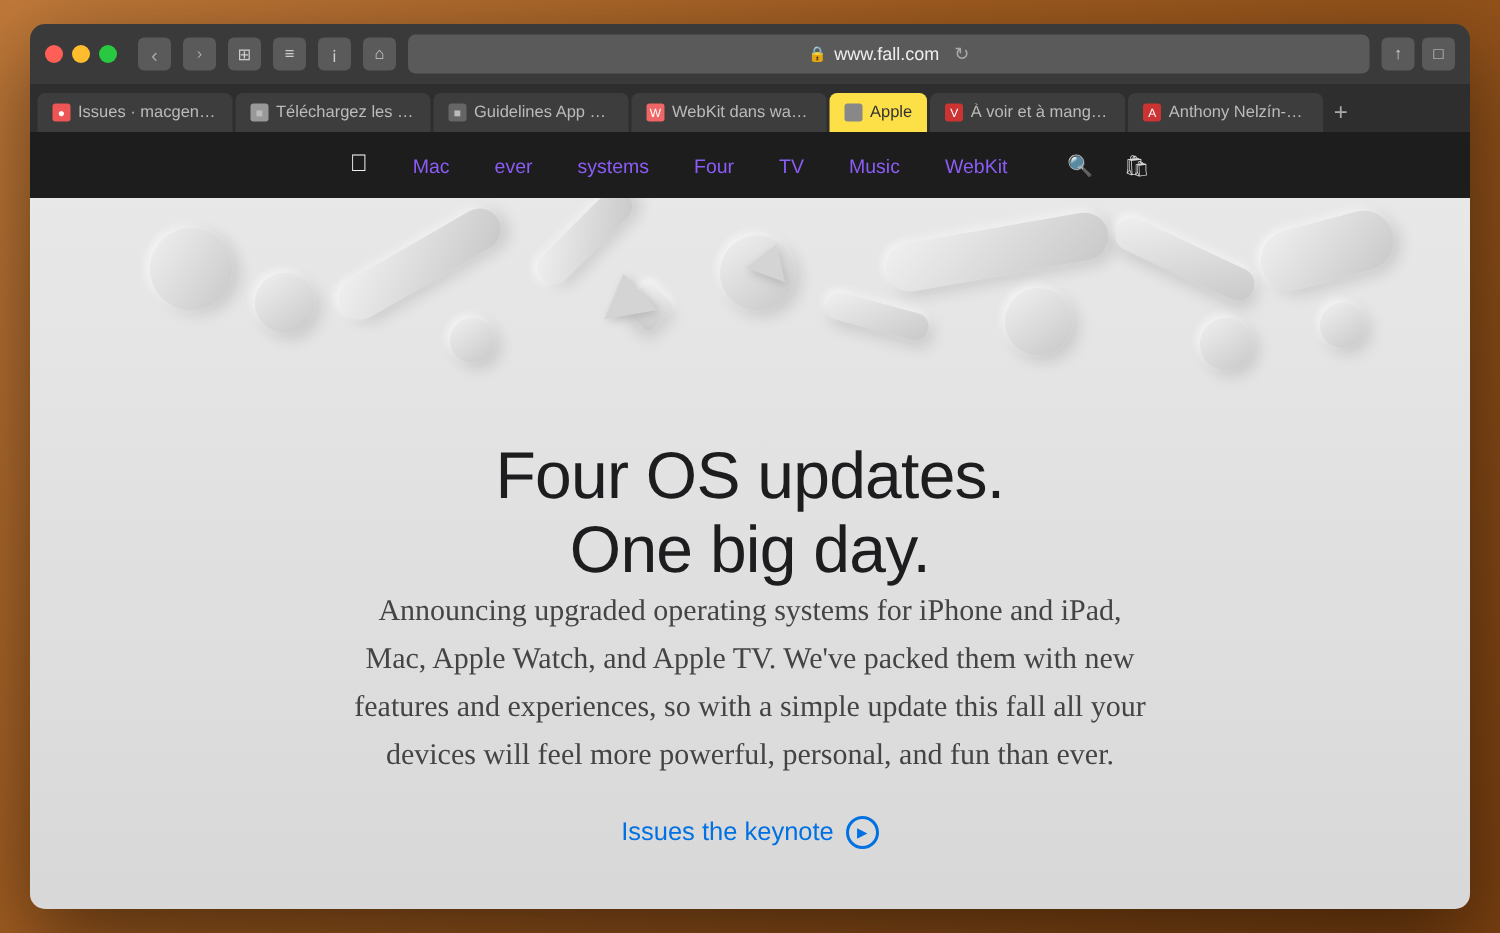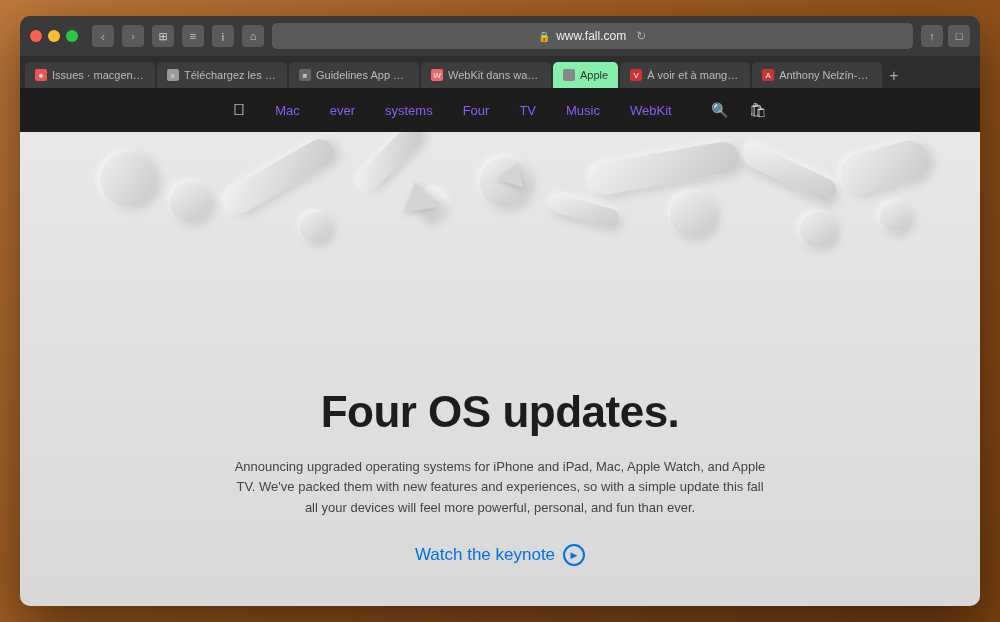--- a/index.html
+++ b/index.html
@@ -134,21 +134,21 @@
       font-size: 11px;
       color: #bbb;
       background: #3d3d3d;
       max-width: 130px;
       overflow: hidden;
       cursor: pointer;
       white-space: nowrap;
     }
 
     .tab.active {
-      background: #86efac;
+      background: #fde047;
       color: #333;
     }
 
     .tab-favicon {
       width: 12px;
       height: 12px;
       flex-shrink: 0;
       border-radius: 2px;
     }
 
@@ -229,35 +229,35 @@
     .content-area {
       position: relative;
       z-index: 10;
       text-align: center;
       padding: 20px 80px 40px;
       max-width: 700px;
     }
 
     .main-heading {
       font-size: 44px;
-      font-weight: 700;
+      font-weight: 400;
       color: #1d1d1f;
       line-height: 1.1;
-      margin-bottom: 20px;
       letter-spacing: -0.5px;
     }
 
     .sub-text {
-      font-size: 13px;
+      font-size: 20px;
       color: #444;
       line-height: 1.6;
       margin-bottom: 25px;
       max-width: 560px;
       margin-left: auto;
       margin-right: auto;
+      font-family: Liberation Serif, serif;
     }
 
     .watch-keynote-link {
       color: #0071e3;
       font-size: 17px;
       text-decoration: none;
       display: inline-flex;
       align-items: center;
       gap: 8px;
       cursor: pointer;
@@ -388,24 +388,25 @@
       <div class="shape shape-pill" style="width:90px;height:40px;top:15px;left:820px;transform:rotate(-15deg);border-radius:40px;"></div>
       <div class="shape shape-circle" style="width:30px;height:30px;top:70px;left:860px;"></div>
 
       <div style="position:absolute;top:50px;left:380px;width:0;height:0;border-left:18px solid transparent;border-right:18px solid transparent;border-bottom:28px solid #d4d4d4;filter:drop-shadow(2px 2px 3px rgba(0,0,0,0.15));transform:rotate(-10deg);"></div>
       <div style="position:absolute;top:30px;left:480px;width:0;height:0;border-left:14px solid transparent;border-right:14px solid transparent;border-bottom:22px solid #d4d4d4;filter:drop-shadow(2px 2px 3px rgba(0,0,0,0.15));transform:rotate(20deg);"></div>
     </div>
 
     <div class="content-area">
       <h1 class="main-heading">
         <span>Four OS updates.</span><br>
+        <span>One big day.</span>
       </h1>
       <p class="sub-text">Announcing upgraded operating systems for iPhone and iPad, Mac, Apple Watch, and Apple TV. We've packed them with new features and experiences, so with a simple update this fall all your devices will feel more powerful, personal, and fun than ever.</p>
       <a class="watch-keynote-link">
-        <span>Watch the keynote</span>
+        <span>Issues the keynote</span>
         <div class="play-circle">
           <span>▶</span>
         </div>
       </a>
     </div>
 
   </div>
 
 </div>
 

